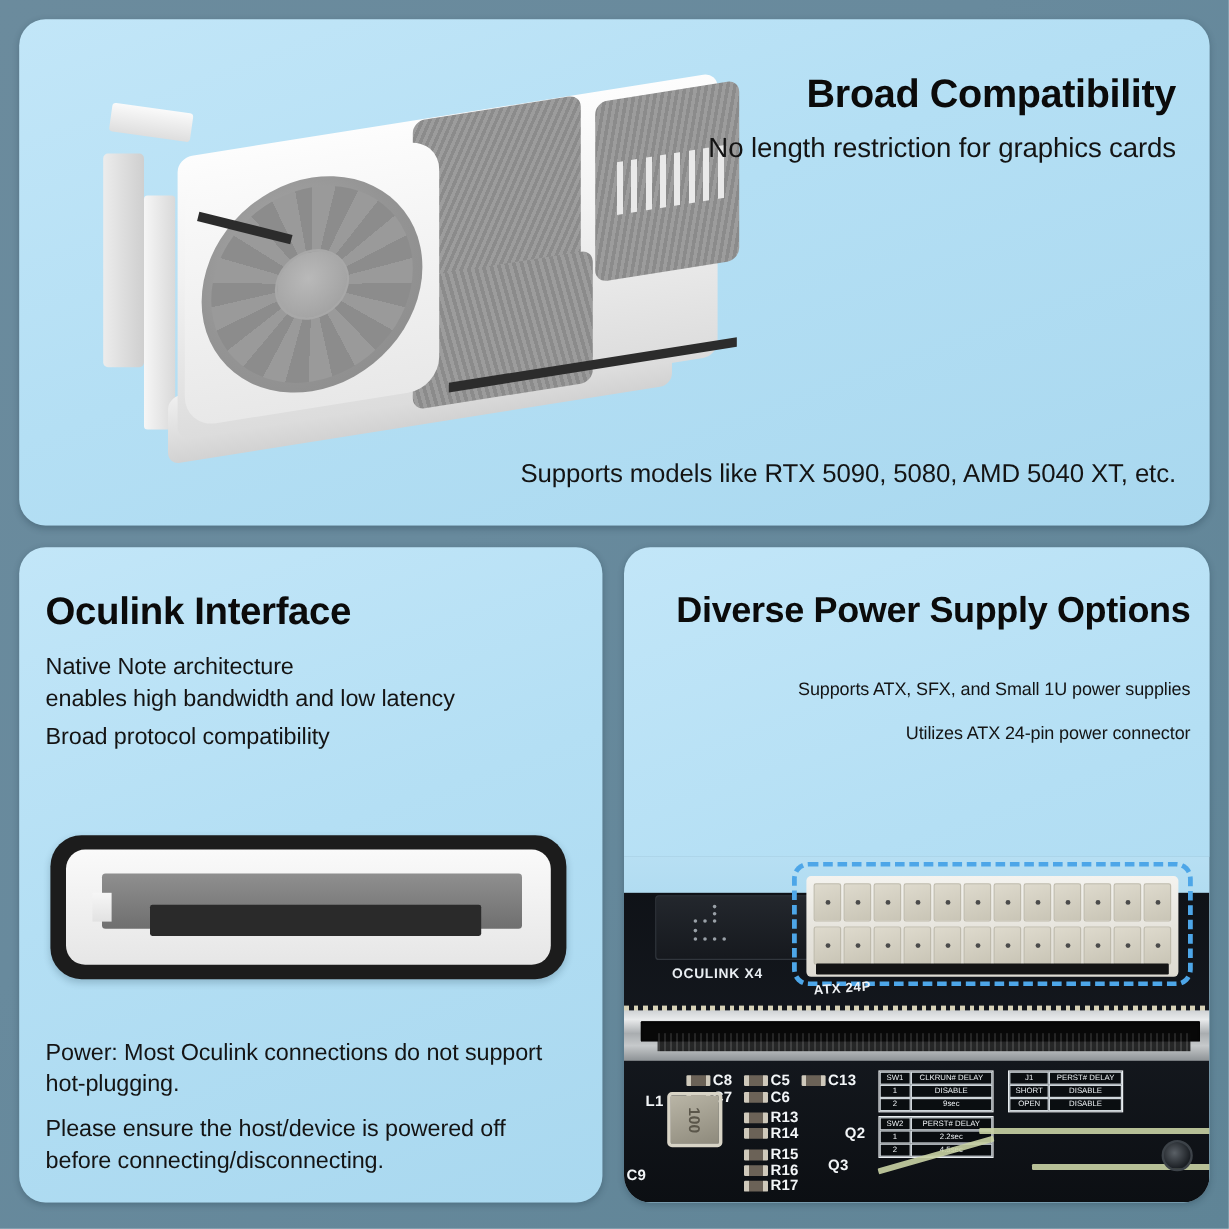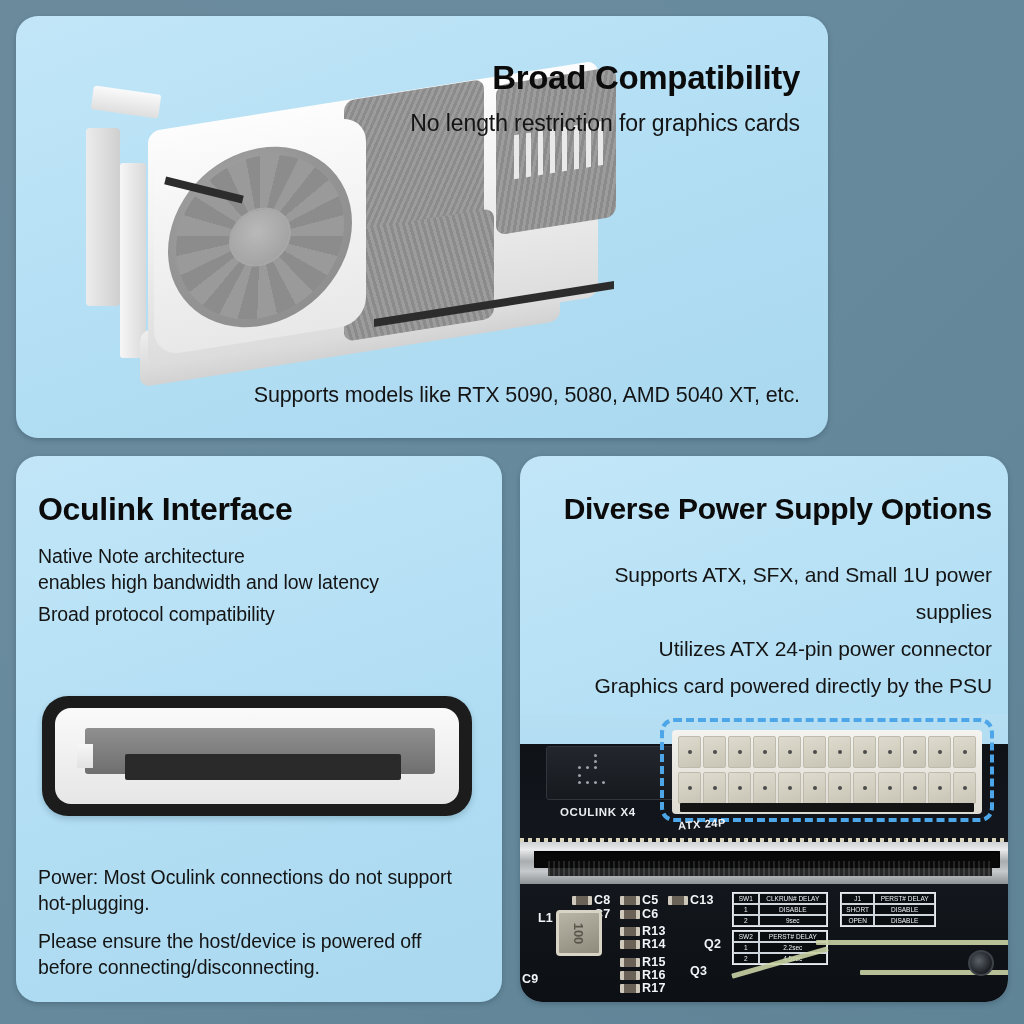--- a/index.html
+++ b/index.html
@@ -13,21 +13,21 @@
     position: relative;
   }
 
   .panel {
     position: absolute;
     background: linear-gradient(160deg, #c2e6f8 0%, #b4dff4 45%, #a9d8ef 100%);
     border-radius: 22px;
     overflow: hidden;
     box-shadow: 0 2px 5px rgba(20,45,60,0.25);
   }
-  #panel-top    { left: 16px;  top: 16px;  width: 812px; height: 422px; }
+  #panel-top    { left: 16px;  top: 16px;  width: 992px; height: 422px; }
   #panel-left   { left: 16px;  top: 456px; width: 486px; height: 546px; }
   #panel-right  { left: 520px; top: 456px; width: 488px; height: 546px; }
 
   
   .h-title {
     font-weight: bold;
     color: #0b0b0b;
     letter-spacing: -0.3px;
   }
   .body-line {
@@ -61,21 +61,21 @@
 
   #oculink-art { position: absolute; left: 26px; top: 240px; width: 430px; height: 120px; }
 
   #left-note-1 { position: absolute; left: 22px; top: 408px; width: 450px; }
   #left-note-2 { position: absolute; left: 22px; top: 472px; width: 450px; }
   #left-note-1 .body-line, #left-note-2 .body-line { font-size: 19.5px; line-height: 26px; }
 
   
   #right-title { position: absolute; right: 16px; top: 34px; font-size: 30px; line-height: 38px; text-align: right; }
   #right-list { position: absolute; right: 16px; top: 100px; width: 452px; text-align: right; }
-  #right-list .body-line { font-size: 21px; line-height: 37px; }
+  #right-list .body-line { font-size: 15px; line-height: 37px; }
 
   #pcb-art { position: absolute; left: 0; top: 258px; width: 488px; height: 288px; overflow: hidden; }
 
   
   .gpu-wrap { position: absolute; inset: 0; }
 
   .gpu-shroud {
     position: absolute;
     background: linear-gradient(180deg,#fdfdfd 0%, #f2f2f2 42%, #dcdcdc 100%);
     border-radius: 12px;
@@ -310,21 +310,20 @@
     <p class="body-line">before connecting/disconnecting.</p>
   </div>
 </section>
 
 <section class="panel" id="panel-right">
   <h2 class="h-title" id="right-title">Diverse Power Supply Options</h2>
 
   <div id="right-list">
     <p class="body-line">Supports ATX, SFX, and Small 1U power supplies</p>
     <p class="body-line">Utilizes ATX 24-pin power connector</p>
-    <p class="body-line">Graphics card powered directly by the PSU</p>
   </div>
 
   <div id="pcb-art">
     <div class="pcb-base"></div>
     <div class="pcb-strip-top"></div>
 
     <div class="oculink-chip"></div>
     <div class="chip-dots">
       <div class="chip-dot" style="left:26px; top:0px;"></div>
       <div class="chip-dot" style="left:26px; top:6px;"></div>

